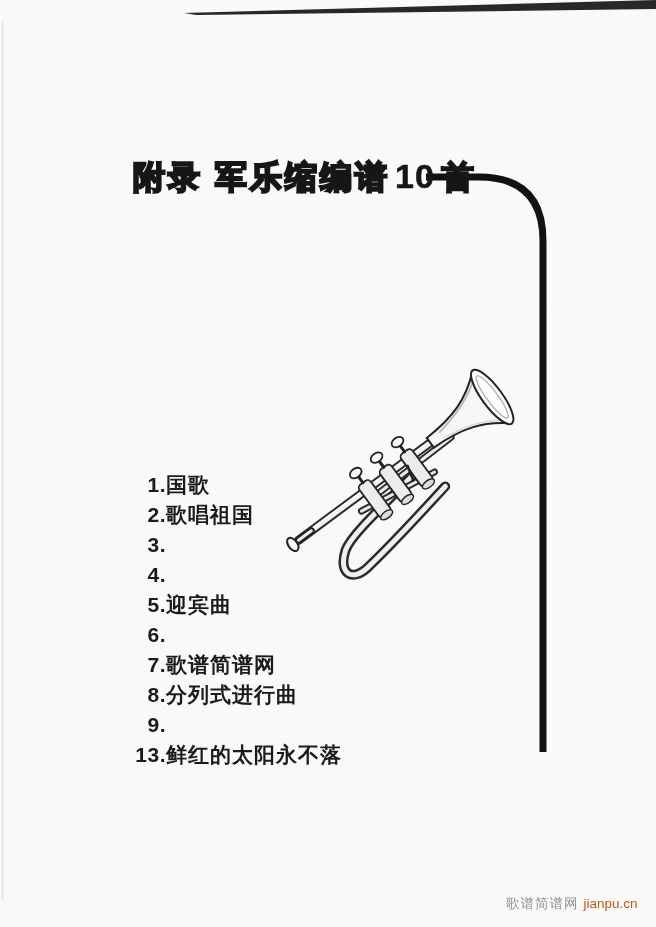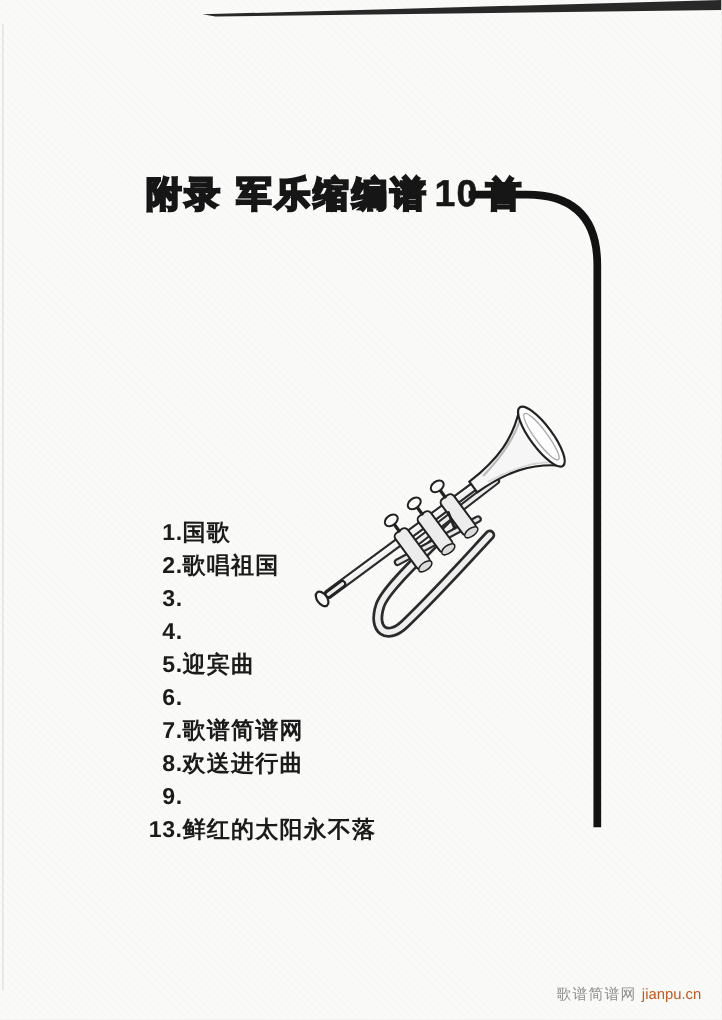--- a/index.html
+++ b/index.html
@@ -140,21 +140,21 @@
         <span class="song-num">6.</span>
       </div>
 
       <div class="song-row">
         <span class="song-num">7.</span>
         <span class="song-title">歌谱简谱网</span>
       </div>
 
       <div class="song-row">
         <span class="song-num">8.</span>
-        <span class="song-title">欢送进行曲</span>
+        <span class="song-title">分列式进行曲</span>
       </div>
 
       <div class="song-row">
         <span class="song-num">9.</span>
       </div>
 
       <div class="song-row">
         <span class="song-num">13.</span>
         <span class="song-title">鲜红的太阳永不落</span>
       </div>

